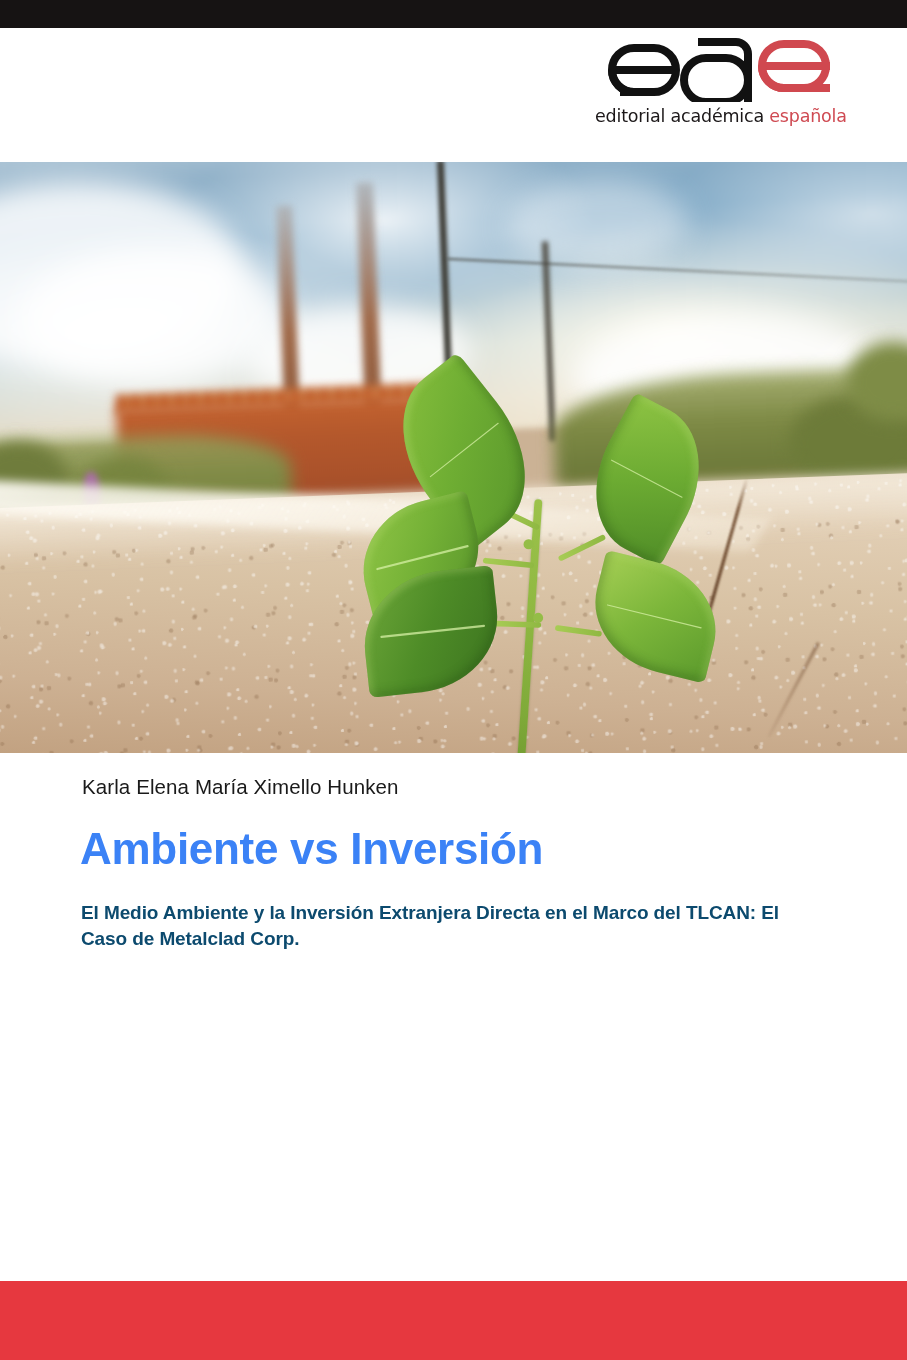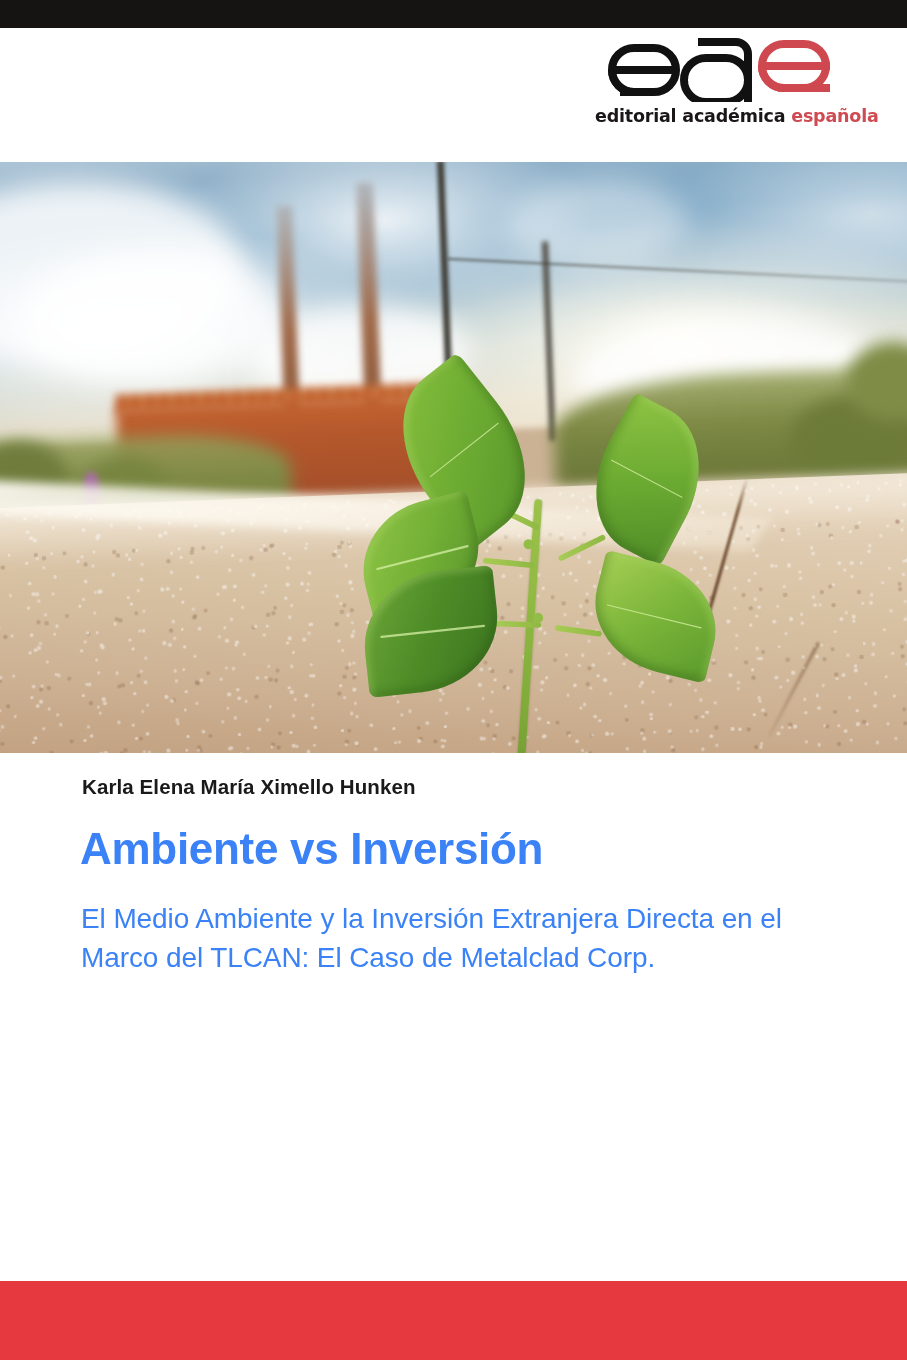--- a/index.html
+++ b/index.html
@@ -30,21 +30,20 @@
     background: #161313;
   }
 
   
   .logo-block {
     position: absolute;
     top: 36px;
     left: 592px;
     width: 300px;
     height: 108px;
-    font-weight: bold;
   }
   .logo-mark {
     position: absolute;
     top: 0; left: 6px;
     width: 242px;
     height: 66px;
   }
   .logo-wordmark {
     position: absolute;
     top: 70px;
@@ -328,44 +327,44 @@
   }
   .node-1 { left: 23%; top: 40%; }
   .node-2 { left: 24.5%; top: 58%; }
 
   
   .author {
     position: absolute;
     left: 82px;
     top: 775px;
     font-size: 20.5px;
-    font-weight: bold;
+    font-weight: normal;
     color: #1a1a1a;
     letter-spacing: 0.1px;
     white-space: nowrap;
   }
   .title {
     position: absolute;
     left: 80px;
     top: 825px;
     width: 780px;
     font-size: 44px;
     font-weight: bold;
     color: #3b82f6;
     line-height: 1.08;
     letter-spacing: -0.3px;
   }
   .subtitle {
     position: absolute;
     left: 81px;
     top: 900px;
     width: 740px;
-    font-size: 28px;
-    font-weight: normal;
-    color: #3b82f6;
+    font-size: 19px;
+    font-weight: bold;
+    color: #0c4a6e;
     line-height: 1.38;
     letter-spacing: -0.1px;
   }
 
   
   .bottom-band {
     position: absolute;
     left: 0;
     top: 1281px;
     width: 907px;

